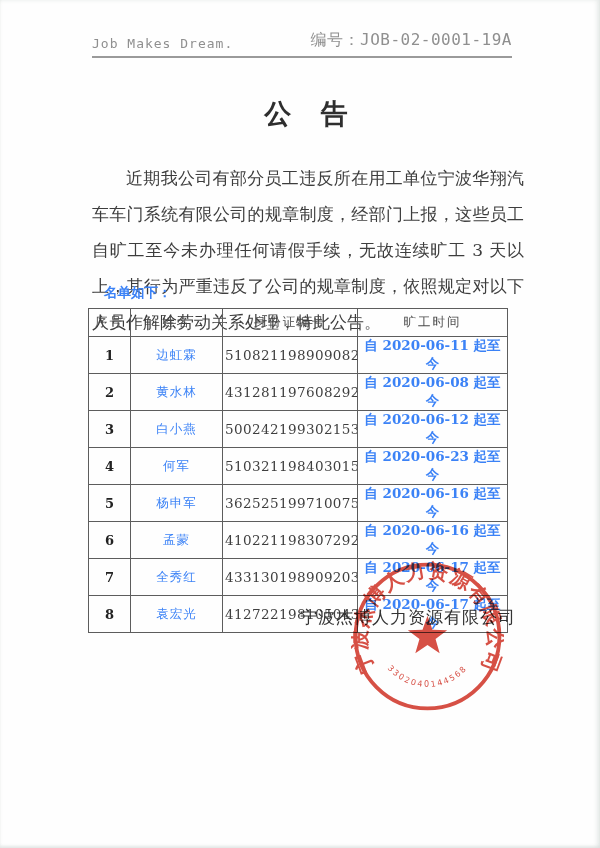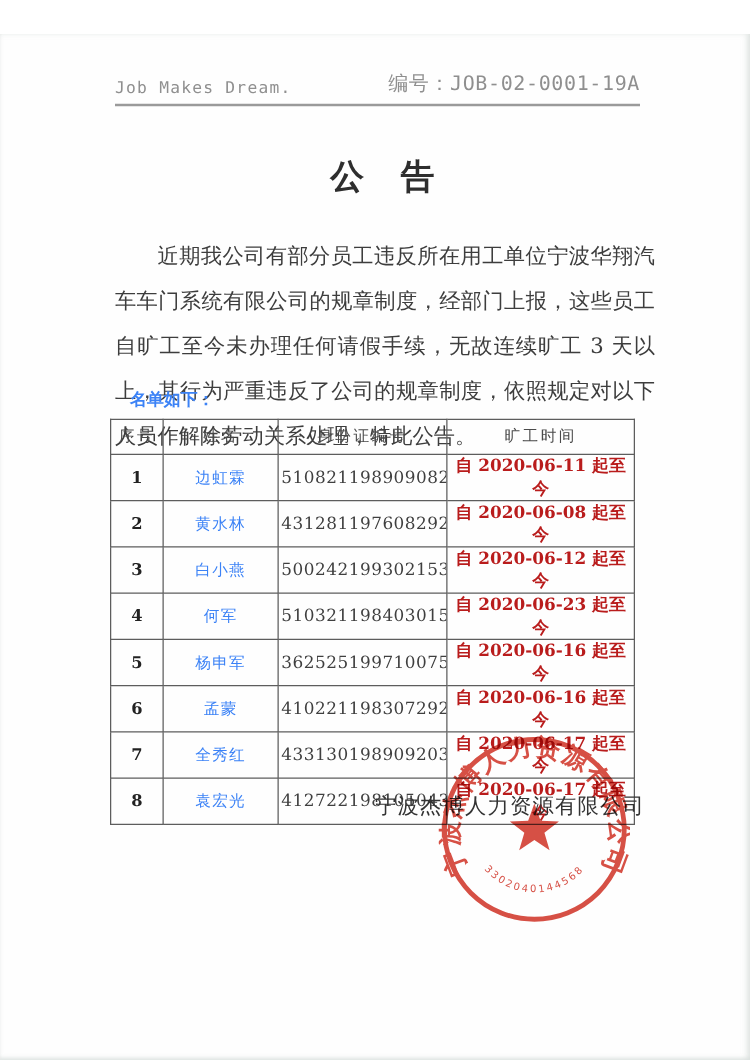--- a/index.html
+++ b/index.html
@@ -7,21 +7,20 @@
   body {
     width:600px; height:848px;
     font-family:"DejaVu Serif","Liberation Serif",serif;
     position:relative; overflow:hidden;
     color:#3b3b3b;
   }
   .page {
     position:absolute; inset:0;
     background:#fefefe;
     box-shadow: inset -3px 0 4px rgba(190,200,195,.35), inset 0 -2px 3px rgba(190,200,195,.3);
-    margin-top: 27px;
   }
   
   .page-header {
     position:absolute; left:92px; right:88px; top:30px;
     display:flex; justify-content:space-between; align-items:flex-end;
     border-bottom:2px solid #9a9a9a; padding-bottom:5px;
     font-family:"DejaVu Sans Mono","Liberation Mono",monospace;
     color:#8f8f8f;
   }
   .slogan { font-size:13px; letter-spacing:1px; }
@@ -52,21 +51,21 @@
   table.roster th, table.roster td {
     border:1px solid #5d5d5d; text-align:center; vertical-align:middle;
     height:28px; padding:0 2px; overflow:hidden;
   }
   table.roster th {
     font-size:12.5px; font-weight:500; color:#4a4a4a; letter-spacing:2px;
   }
   td.cell-num  { font-size:13px;  font-weight:700; color:#222; }
   td.cell-name { font-size:12.5px; color:#3b82f6; letter-spacing:1px; }
   td.cell-id   { font-size:13.5px; color:#3f3f3f; letter-spacing:0.4px; }
-  td.cell-date { font-size:13.5px; font-weight:700; color:#b91c1c; }
+  td.cell-date { font-size:13.5px; font-weight:700; color:#3b82f6; }
   
   .doc-footer {
     position:absolute; left:288px; width:240px; top:606px;
     text-align:center; color:#333;
   }
   .company-name { font-size:17px; letter-spacing:1px; }
   .issue-date   { font-size:16px; letter-spacing:2px; margin-top:13px; color:#3a3a3a; }
   
   .stamp {
     position:absolute; left:351px; top:560px; width:153px; height:153px;

